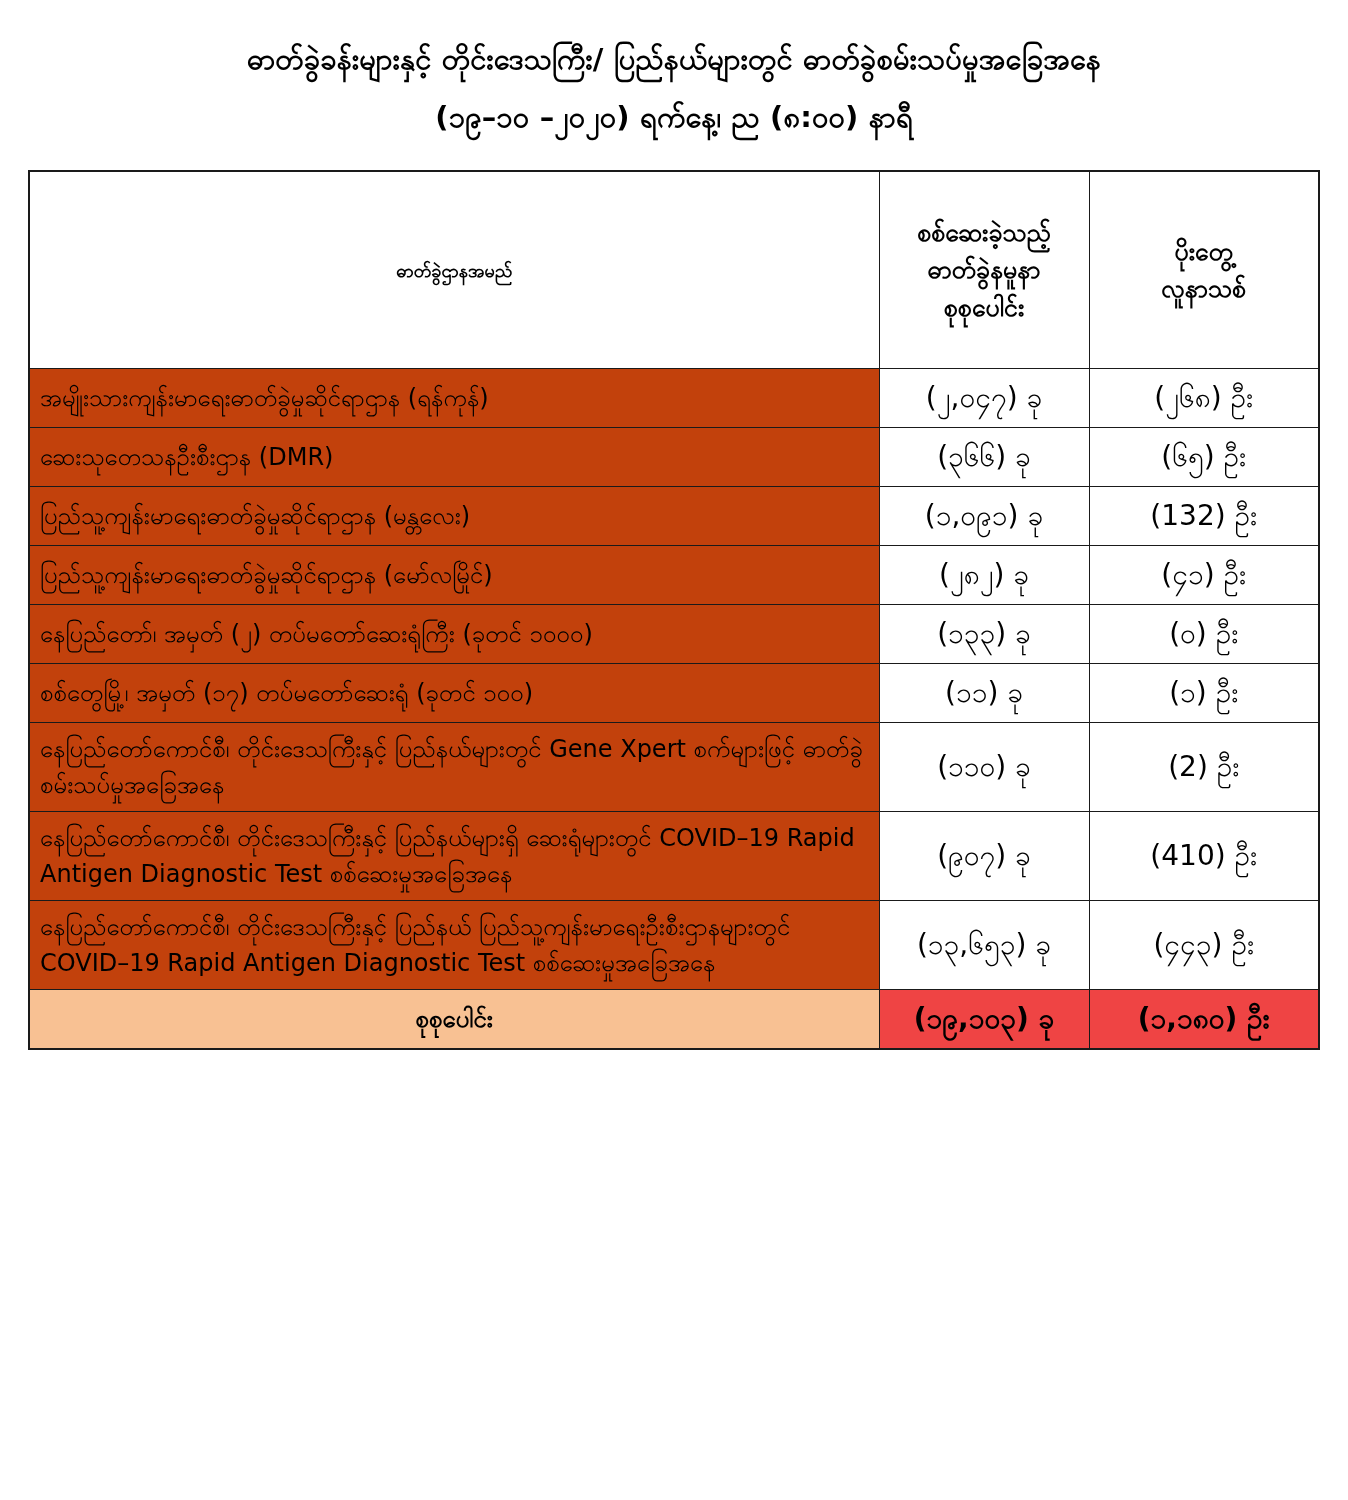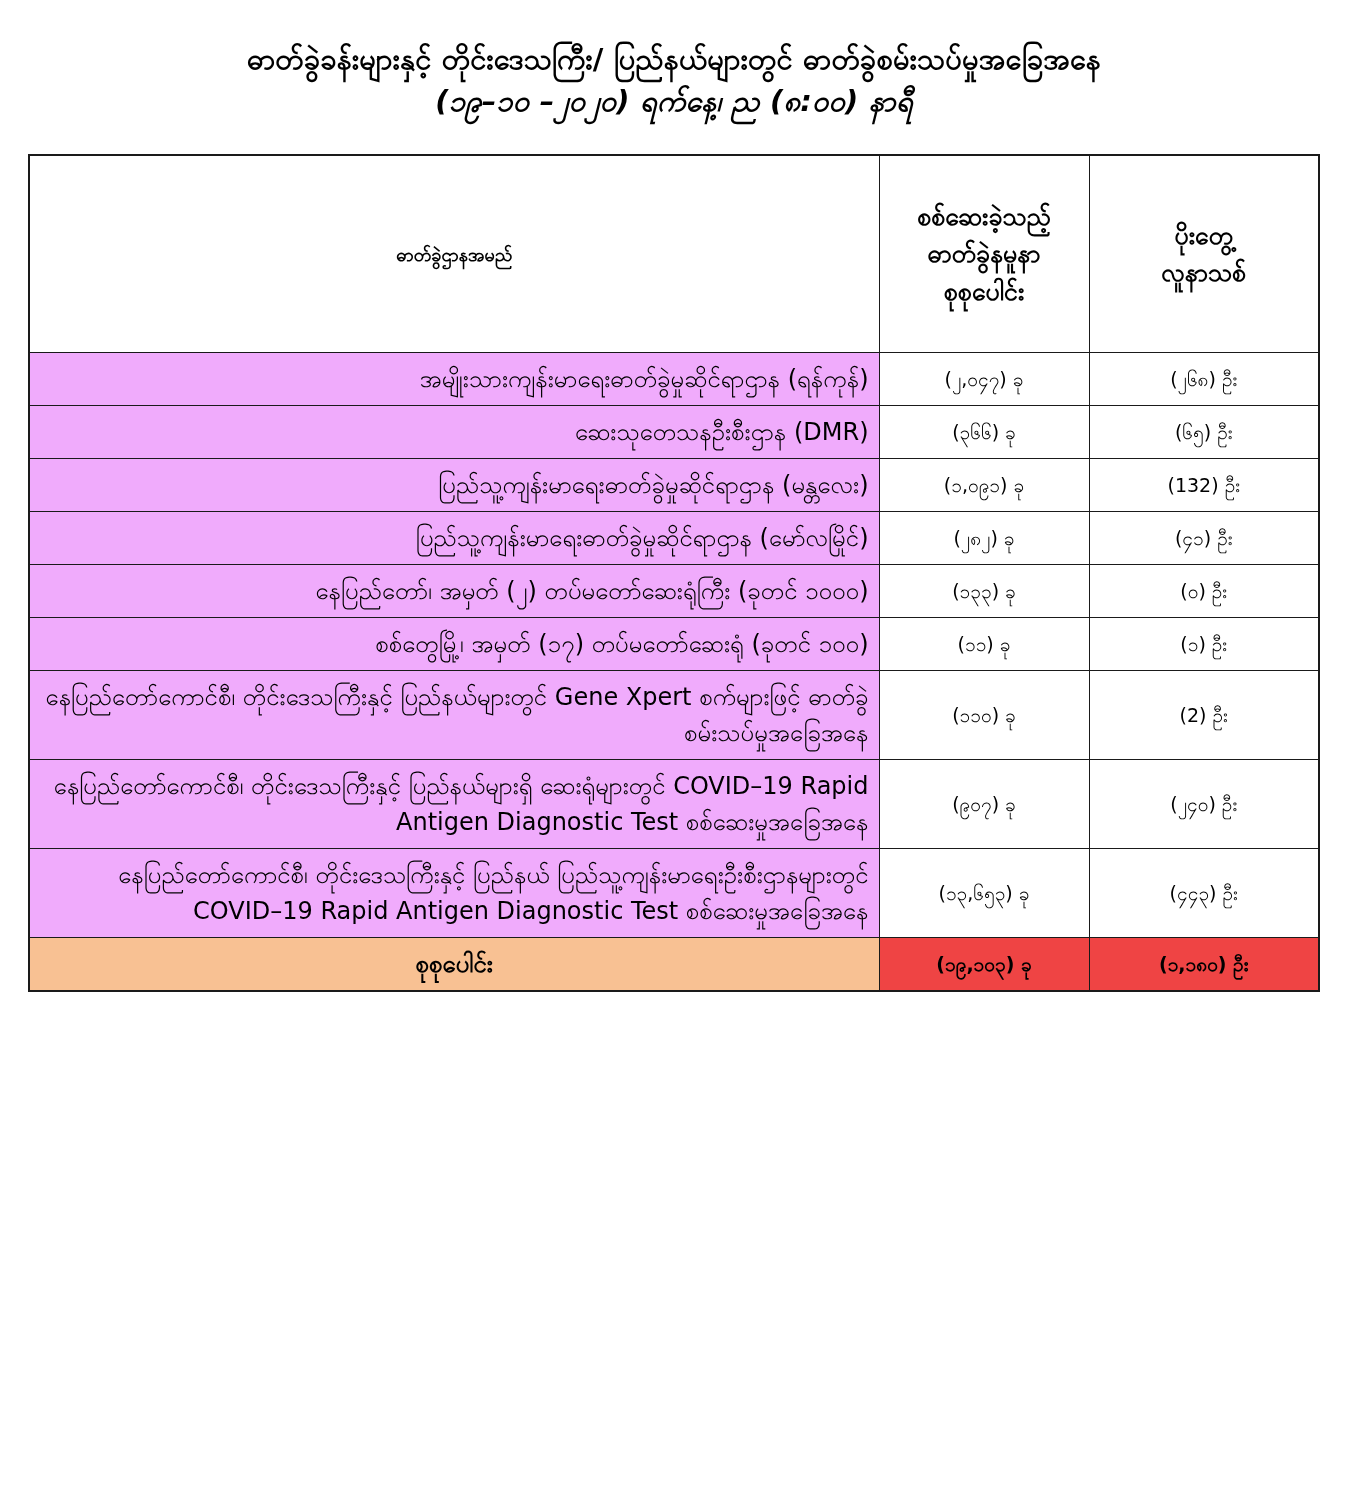--- a/index.html
+++ b/index.html
@@ -25,22 +25,21 @@
     text-align: center;
     padding-top: 38px;
   }
   .title-line {
     font-size: 29px;
     font-weight: 700;
     line-height: 1.45;
     letter-spacing: 0.2px;
   }
   .title-line.second {
-    margin-top: 0;
-    font-style: italic;
+    margin-top: 16px;
   }
   table.report {
     border-collapse: collapse;
     table-layout: fixed;
     margin: 32px auto 0 auto;
     width: 1290px;
     border: 2px solid #1a1a1a;
   }
   table.report td, table.report th {
     border: 1.5px solid #1a1a1a;
@@ -62,28 +61,28 @@
   thead th.h1 {
     font-size: 18px;
   }
   thead th.h2, thead th.h3 {
     font-size: 25px;
   }
   .hdr-sub {
     display: block;
   }
   tbody td.name {
-    background: #f0abfc;
-    text-align: right;
+    background: #c2410c;
+    text-align: left;
     font-size: 24px;
   }
   tbody td.num {
     background: #ffffff;
     text-align: center;
-    font-size: 19px;
+    font-size: 28px;
     white-space: nowrap;
   }
   tbody tr.total td {
     background: #f8c193;
     font-weight: 700;
   }
   tbody tr.total td.name {
     text-align: center;
   }
   tbody tr.total td.num {
@@ -158,21 +157,21 @@
         <td class="num">(၁) ဦး</td>
       </tr>
       <tr>
         <td class="name multiline">နေပြည်တော်ကောင်စီ၊ တိုင်းဒေသကြီးနှင့် ပြည်နယ်များတွင် Gene Xpert စက်များဖြင့် ဓာတ်ခွဲစမ်းသပ်မှုအခြေအနေ</td>
         <td class="num">(၁၁၀) ခု</td>
         <td class="num">(2) ဦး</td>
       </tr>
       <tr>
         <td class="name multiline">နေပြည်တော်ကောင်စီ၊ တိုင်းဒေသကြီးနှင့် ပြည်နယ်များရှိ ဆေးရုံများတွင် COVID–19 Rapid Antigen Diagnostic Test စစ်ဆေးမှုအခြေအနေ</td>
         <td class="num">(၉၀၇) ခု</td>
-        <td class="num">(၂၄၀) ဦး</td>
+        <td class="num">(410) ဦး</td>
       </tr>
       <tr>
         <td class="name multiline">နေပြည်တော်ကောင်စီ၊ တိုင်းဒေသကြီးနှင့် ပြည်နယ် ပြည်သူ့ကျန်းမာရေးဦးစီးဌာနများတွင်  COVID–19 Rapid Antigen Diagnostic Test စစ်ဆေးမှုအခြေအနေ</td>
         <td class="num">(၁၃,၆၅၃) ခု</td>
         <td class="num">(၄၄၃) ဦး</td>
       </tr>
       <tr class="total">
         <td class="name">စုစုပေါင်း</td>
         <td class="num">(၁၉,၁၀၃) ခု</td>
         <td class="num">(၁,၁၈၀) ဦး</td>

